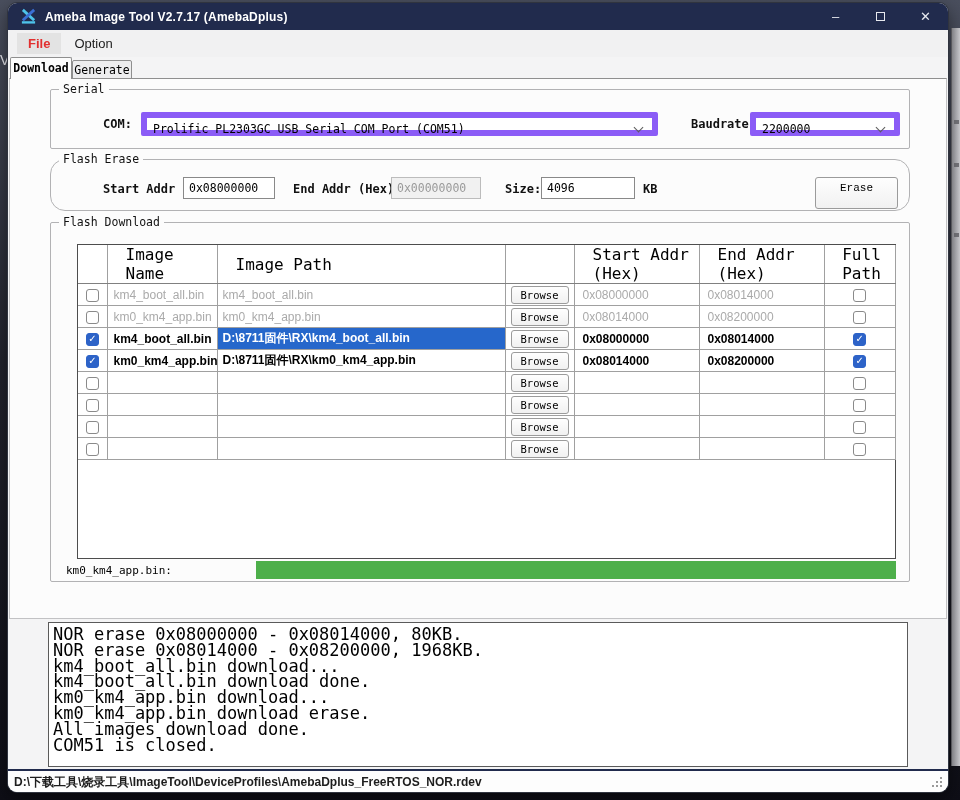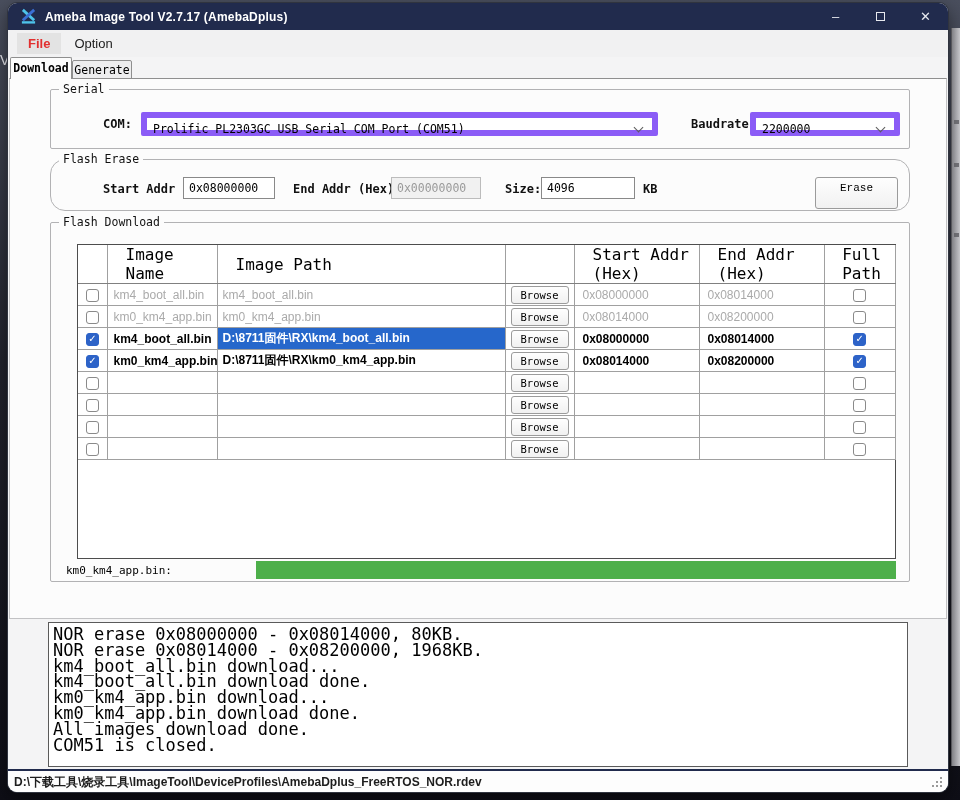--- a/index.html
+++ b/index.html
@@ -289,21 +289,21 @@
     <div id="download-annotation"></div>
     <span id="timer">00:12.073</span>
   </div>
 
   <div id="log">
       <div class="log-line">NOR erase 0x08000000 - 0x08014000, 80KB.</div>
       <div class="log-line">NOR erase 0x08014000 - 0x08200000, 1968KB.</div>
       <div class="log-line">km4_boot_all.bin download...</div>
       <div class="log-line">km4_boot_all.bin download done.</div>
       <div class="log-line">km0_km4_app.bin download...</div>
-      <div class="log-line">km0_km4_app.bin download done.</div>
+      <div class="log-line">km0_km4_app.bin download erase.</div>
       <div class="log-line">All images download done.</div>
       <div class="log-line">COM51 is closed.</div>
     </div>
 
   <div id="statusbar">
     <span id="status-path">D:\下载工具\烧录工具\ImageTool\DeviceProfiles\AmebaDplus_FreeRTOS_NOR.rdev</span>
     <div id="resize-grip"></div>
   </div>
 
 </div>

